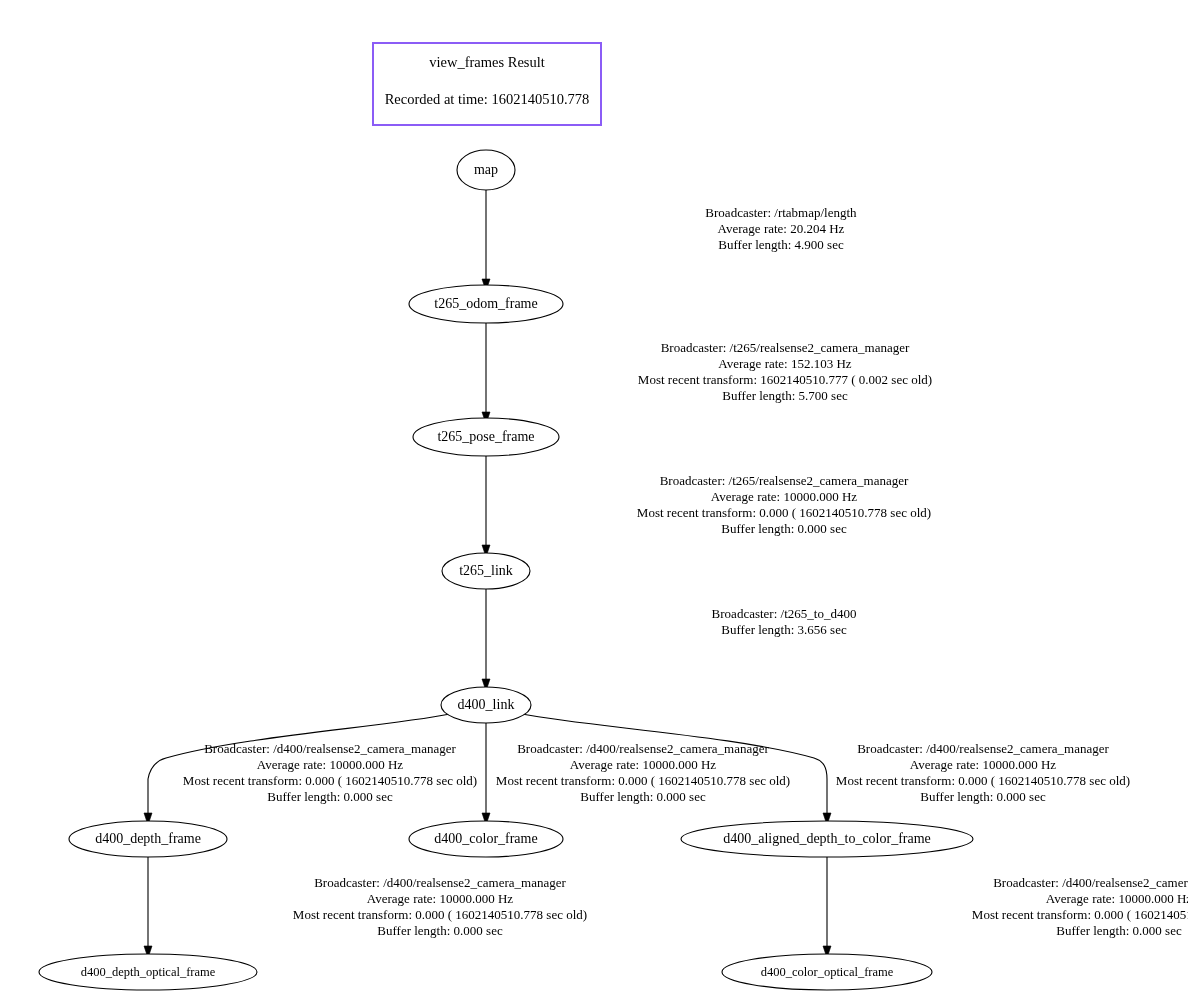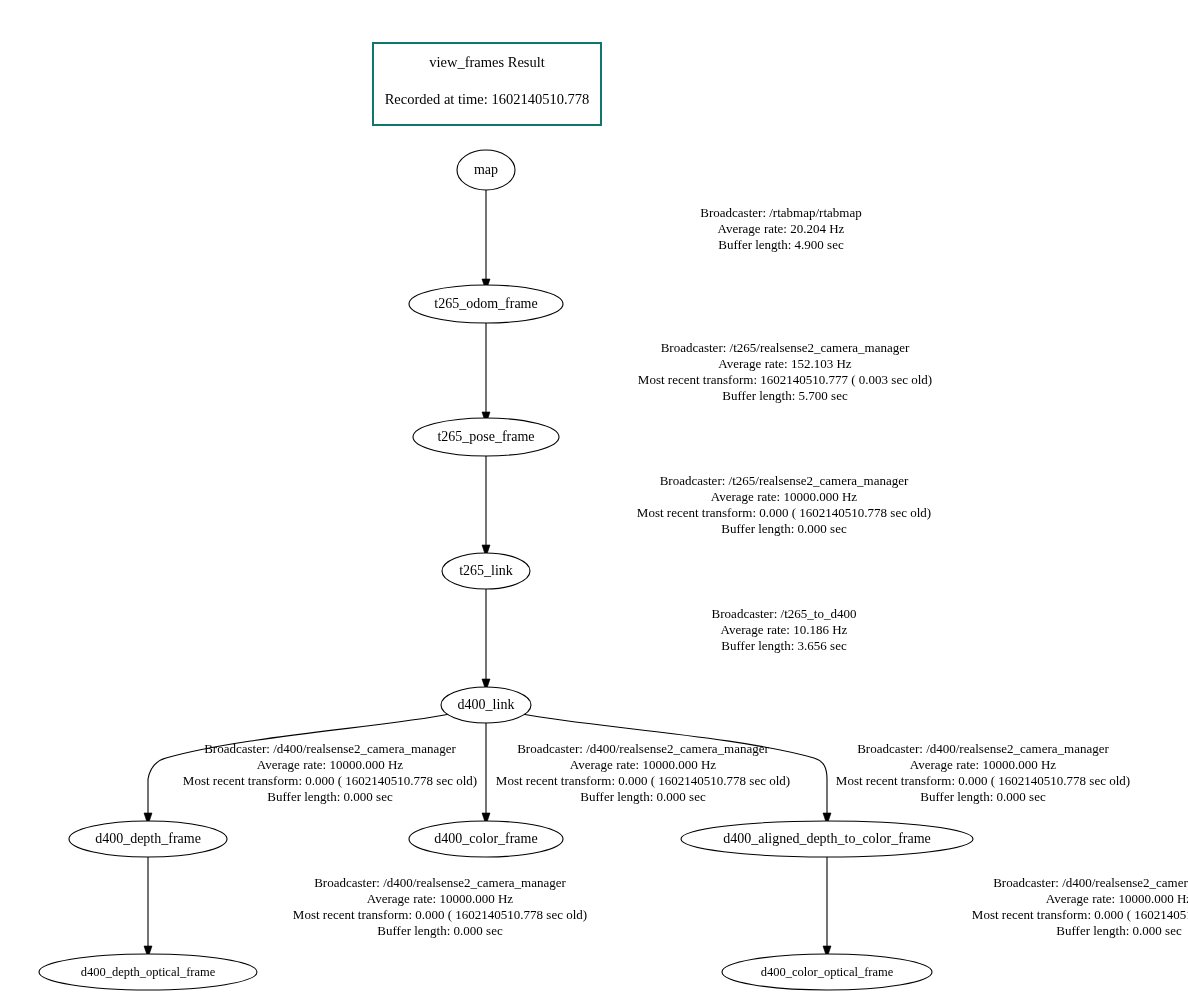--- a/index.html
+++ b/index.html
@@ -43,21 +43,21 @@
     fill: #000000;
     text-anchor: middle;
     dominant-baseline: middle;
   }
   .node-text.small {
     font-size: 12.5px;
   }
   .header-box {
     position: absolute;
     box-sizing: border-box;
-    border: 2px solid #0f766e;
+    border: 2px solid #8b5cf6;
     background: #ffffff;
     text-align: center;
     padding-top: 10px;
   }
   .header-line {
     font-size: 14.5px;
     color: #000000;
     line-height: 1.15;
   }
   .header-gap {
@@ -141,42 +141,41 @@
 
     <ellipse class="node-ellipse" cx="148" cy="972" rx="109" ry="18"></ellipse>
     <text class="node-text small" x="148" y="973">d400_depth_optical_frame</text>
 
     <ellipse class="node-ellipse" cx="827" cy="972" rx="105" ry="18"></ellipse>
     <text class="node-text small" x="827" y="973">d400_color_optical_frame</text>
 
   </svg>
 
   <div class="edge-label" style="left:486px; top:205px; width:590px;">
-    <div>Broadcaster: /rtabmap/rtabmap</div>
+    <div>Broadcaster: /rtabmap/length</div>
     <div>Average rate: 20.204 Hz</div>
     <div>Buffer length: 4.900 sec</div>
   </div>
 
   <div class="edge-label" style="left:490px; top:340px; width:590px;">
     <div>Broadcaster: /t265/realsense2_camera_manager</div>
     <div>Average rate: 152.103 Hz</div>
-    <div>Most recent transform: 1602140510.777 ( 0.003 sec old)</div>
+    <div>Most recent transform: 1602140510.777 ( 0.002 sec old)</div>
     <div>Buffer length: 5.700 sec</div>
   </div>
 
   <div class="edge-label" style="left:489px; top:473px; width:590px;">
     <div>Broadcaster: /t265/realsense2_camera_manager</div>
     <div>Average rate: 10000.000 Hz</div>
     <div>Most recent transform: 0.000 ( 1602140510.778 sec old)</div>
     <div>Buffer length: 0.000 sec</div>
   </div>
 
   <div class="edge-label" style="left:489px; top:606px; width:590px;">
     <div>Broadcaster: /t265_to_d400</div>
-    <div>Average rate: 10.186 Hz</div>
     <div>Buffer length: 3.656 sec</div>
   </div>
 
   <div class="edge-label" style="left:165px; top:741px; width:330px; text-align:center;">
     <div>Broadcaster: /d400/realsense2_camera_manager</div>
     <div>Average rate: 10000.000 Hz</div>
     <div>Most recent transform: 0.000 ( 1602140510.778 sec old)</div>
     <div>Buffer length: 0.000 sec</div>
   </div>
 

